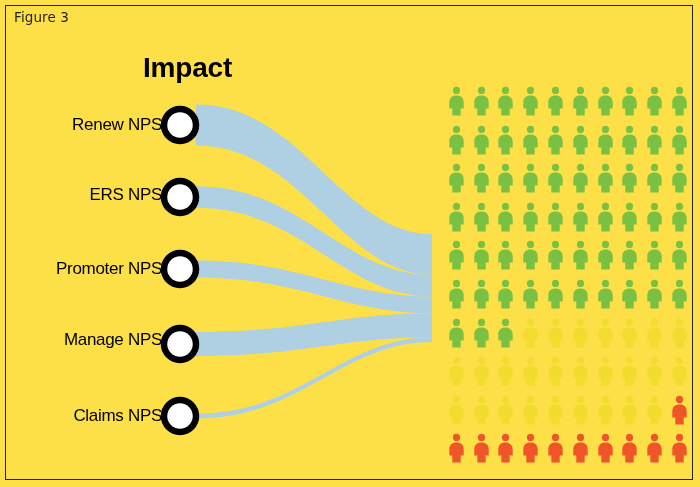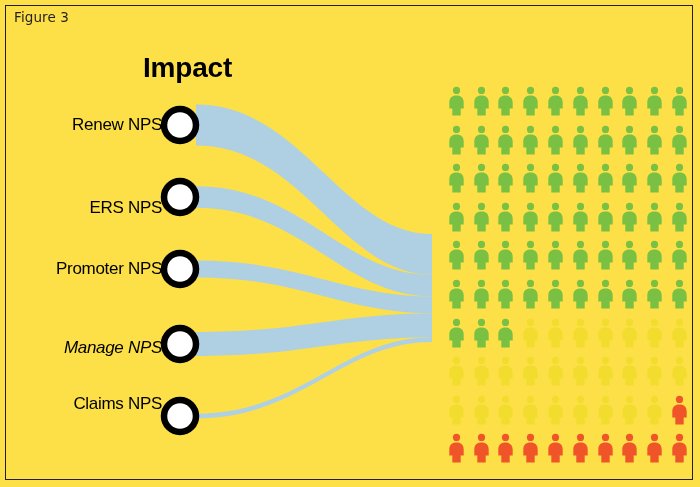--- a/index.html
+++ b/index.html
@@ -118,24 +118,24 @@
         <circle cx="180" cy="125" r="16" fill="#ffffff" stroke="#000000" stroke-width="6.5"></circle>
         <circle cx="180" cy="197" r="16" fill="#ffffff" stroke="#000000" stroke-width="6.5"></circle>
         <circle cx="180" cy="269" r="16" fill="#ffffff" stroke="#000000" stroke-width="6.5"></circle>
         <circle cx="180" cy="344" r="16" fill="#ffffff" stroke="#000000" stroke-width="6.5"></circle>
         <circle cx="180" cy="416" r="16" fill="#ffffff" stroke="#000000" stroke-width="6.5"></circle>
       </g>
   </svg>
 
   <div id="node-labels">
       <div class="node-label" style="top: 125px;">Renew NPS</div>
-      <div class="node-label" style="top: 208px;">ERS NPS</div>
+      <div class="node-label" style="top: 195px;">ERS NPS</div>
       <div class="node-label" style="top: 269px;">Promoter NPS</div>
-      <div class="node-label" style="top: 348px; font-style: italic;">Manage NPS</div>
-      <div class="node-label" style="top: 404px;">Claims NPS</div>
+      <div class="node-label" style="top: 340px;">Manage NPS</div>
+      <div class="node-label" style="top: 416px;">Claims NPS</div>
     </div>
 
   <div id="pictogram-grid">
       <div class="person-cell">
         <svg width="17" height="30" viewBox="0 0 17 30">
           <circle cx="8.5" cy="4.4" r="3.6" fill="#7ac143"></circle>
           <path d="M8.5 9.6 C3.9 9.6 1.3 12.2 1.3 16.4 L1.3 22.4 L4.3 22.4 L4.3 29.4 L12.7 29.4 L12.7 22.4 L15.7 22.4 L15.7 16.4 C15.7 12.2 13.1 9.6 8.5 9.6 Z" fill="#7ac143"></path>
         </svg>
       </div>
       <div class="person-cell">

